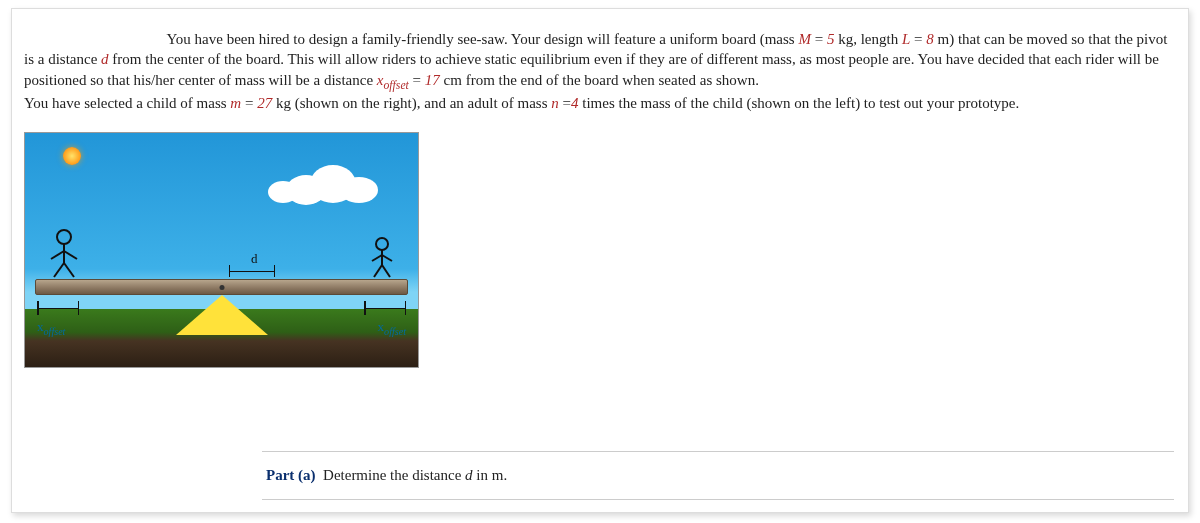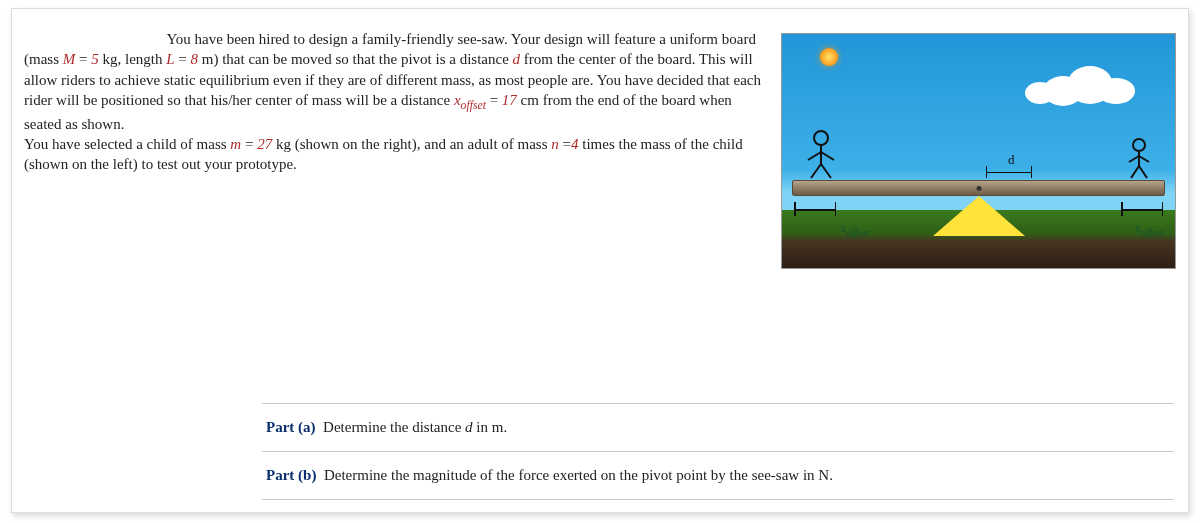--- a/index.html
+++ b/index.html
@@ -19,20 +19,21 @@
     height: 505px;
     margin: 8px auto;
     border: 1px solid #ddd;
     box-shadow: 2px 3px 6px rgba(0,0,0,0.15);
     background: #fff;
     padding: 20px 12px 8px 12px;
   }
   .top-area {
     display: flex;
     gap: 14px;
+    flex-direction: column;
   }
   .text-col {
     flex: 1;
     line-height: 1.35;
   }
   .intro { text-indent: 9.5em; }
   .para2 { }
   .ital { font-style: italic; color: #b02a2a; }
   .num { font-style: italic; color: #b02a2a; }
   sub { font-size: 0.78em; font-style: italic; }
@@ -76,21 +77,21 @@
   .pivot-dot { position:absolute; left:50%; top:152px; width:5px; height:5px; background:#333; border-radius:50%; transform:translateX(-50%);}
   .person {
     position:absolute; stroke:#111; stroke-width:2; fill:none;
   }
   .d-lbl { position:absolute; left:226px; top:118px; font-size:13px; color:#111; }
   .d-bar { position:absolute; left:204px; top:132px; width:46px; height:12px; }
   .d-bar::before,.d-bar::after{content:"";position:absolute;top:0;bottom:0;width:1px;background:#111;}
   .d-bar::before{left:0;} .d-bar::after{right:0;}
   .d-bar span{position:absolute;left:0;right:0;top:50%;height:1px;background:#111;}
   .xoff {
-    position:absolute; font-size:13px; color:#14532d;margin-left:46px;
+    position:absolute; font-size:13px; color:#0369a1;
   }
   .xoff-bar { position:absolute; height:14px; }
   .xoff-bar::before,.xoff-bar::after{content:"";position:absolute;top:0;bottom:0;width:1.5px;background:#111;}
   .xoff-bar::before{left:0;} .xoff-bar::after{right:0;}
   .xoff-bar span{position:absolute;left:0;right:0;top:50%;height:1.5px;background:#111;}
   .xoff-left-bar { left:12px; width:42px; top:168px; }
   .xoff-right-bar { right:12px; width:42px; top:168px; }
   .xoff-left-lbl { left:12px; top:186px; }
   .xoff-right-lbl { right:12px; top:186px; }
 
@@ -175,19 +176,15 @@
       </div>
     </div>
 
   </div>
 
   <div class="parts">
     <div class="part-row">
       <span class="part-lbl">Part (a)</span>
       &nbsp;<span>Determine the distance </span><span class="unit-i">d</span><span> in m.</span>
     </div>
-    <div class="part-row">
-      <span class="part-lbl">Part (b)</span>
-      &nbsp;<span>Determine the magnitude of the force exerted on the pivot point by the see-saw in N.</span>
-    </div>
   </div>
 
 </div>
 
 </body></html>

